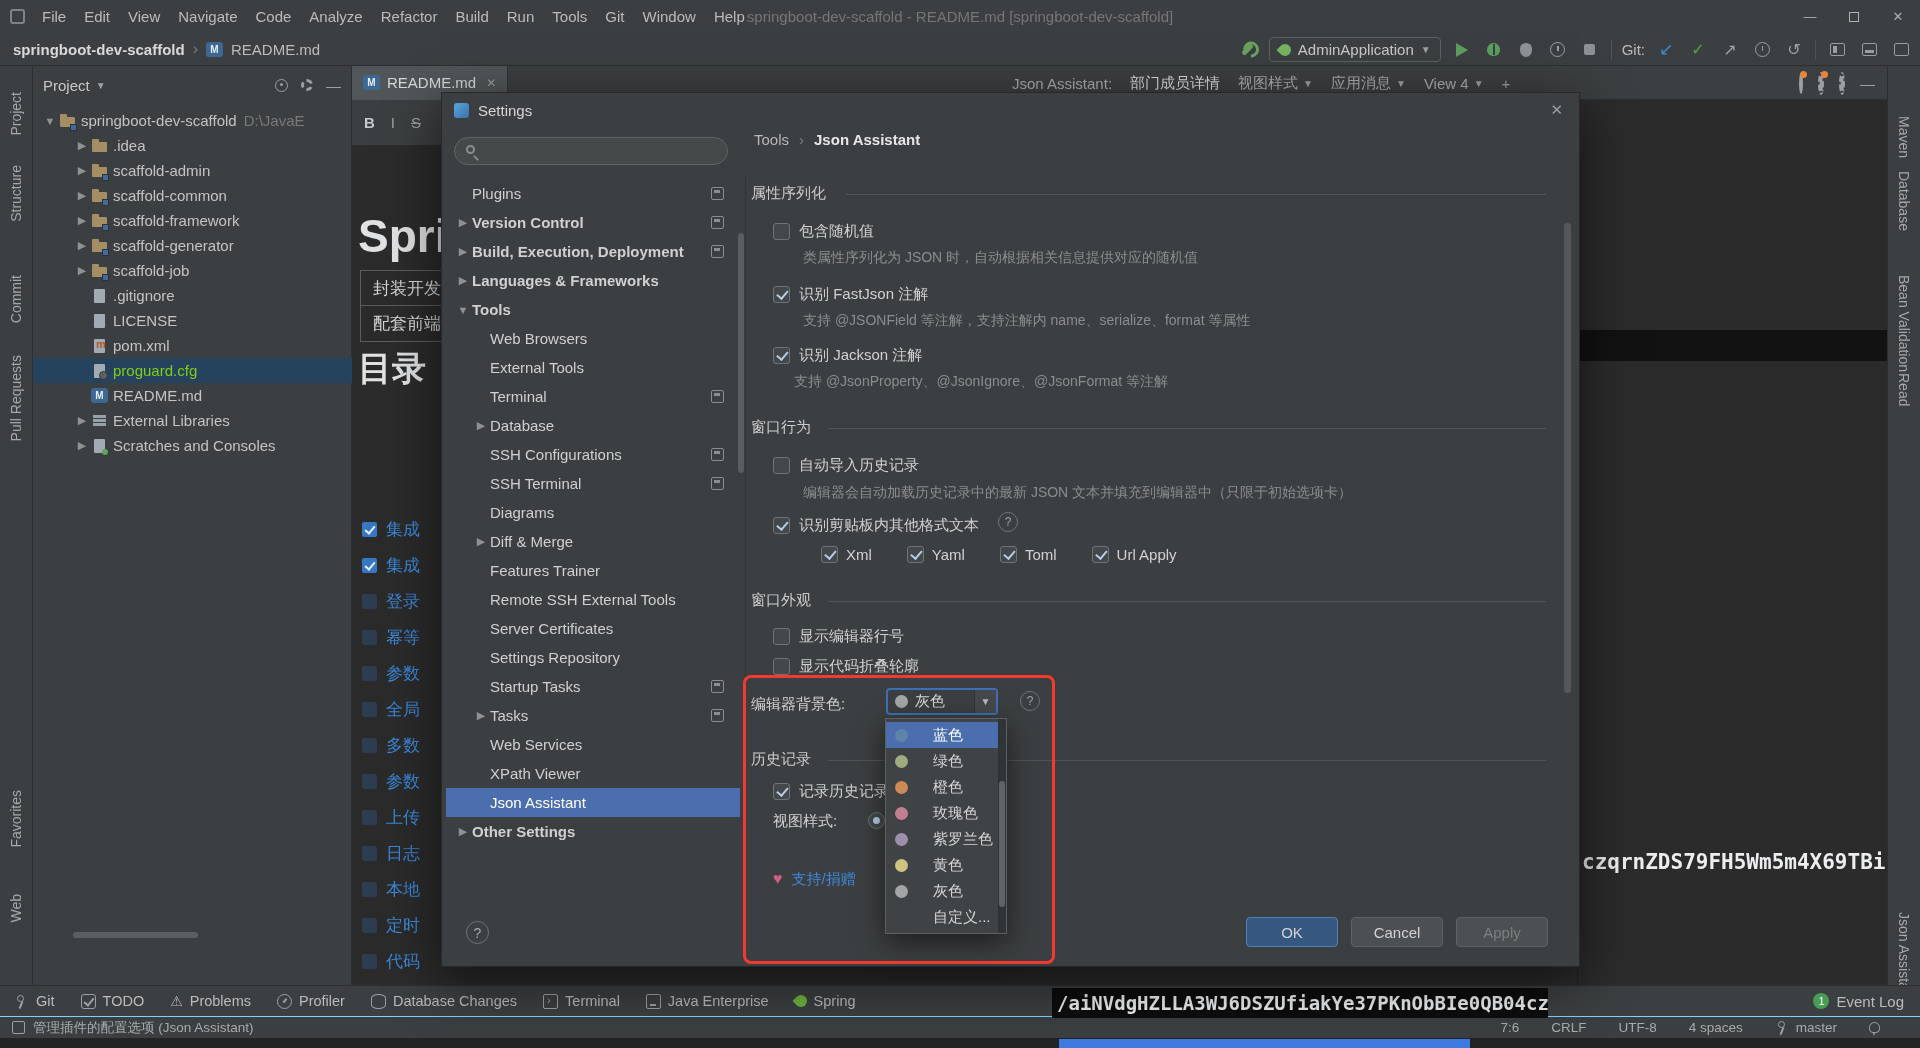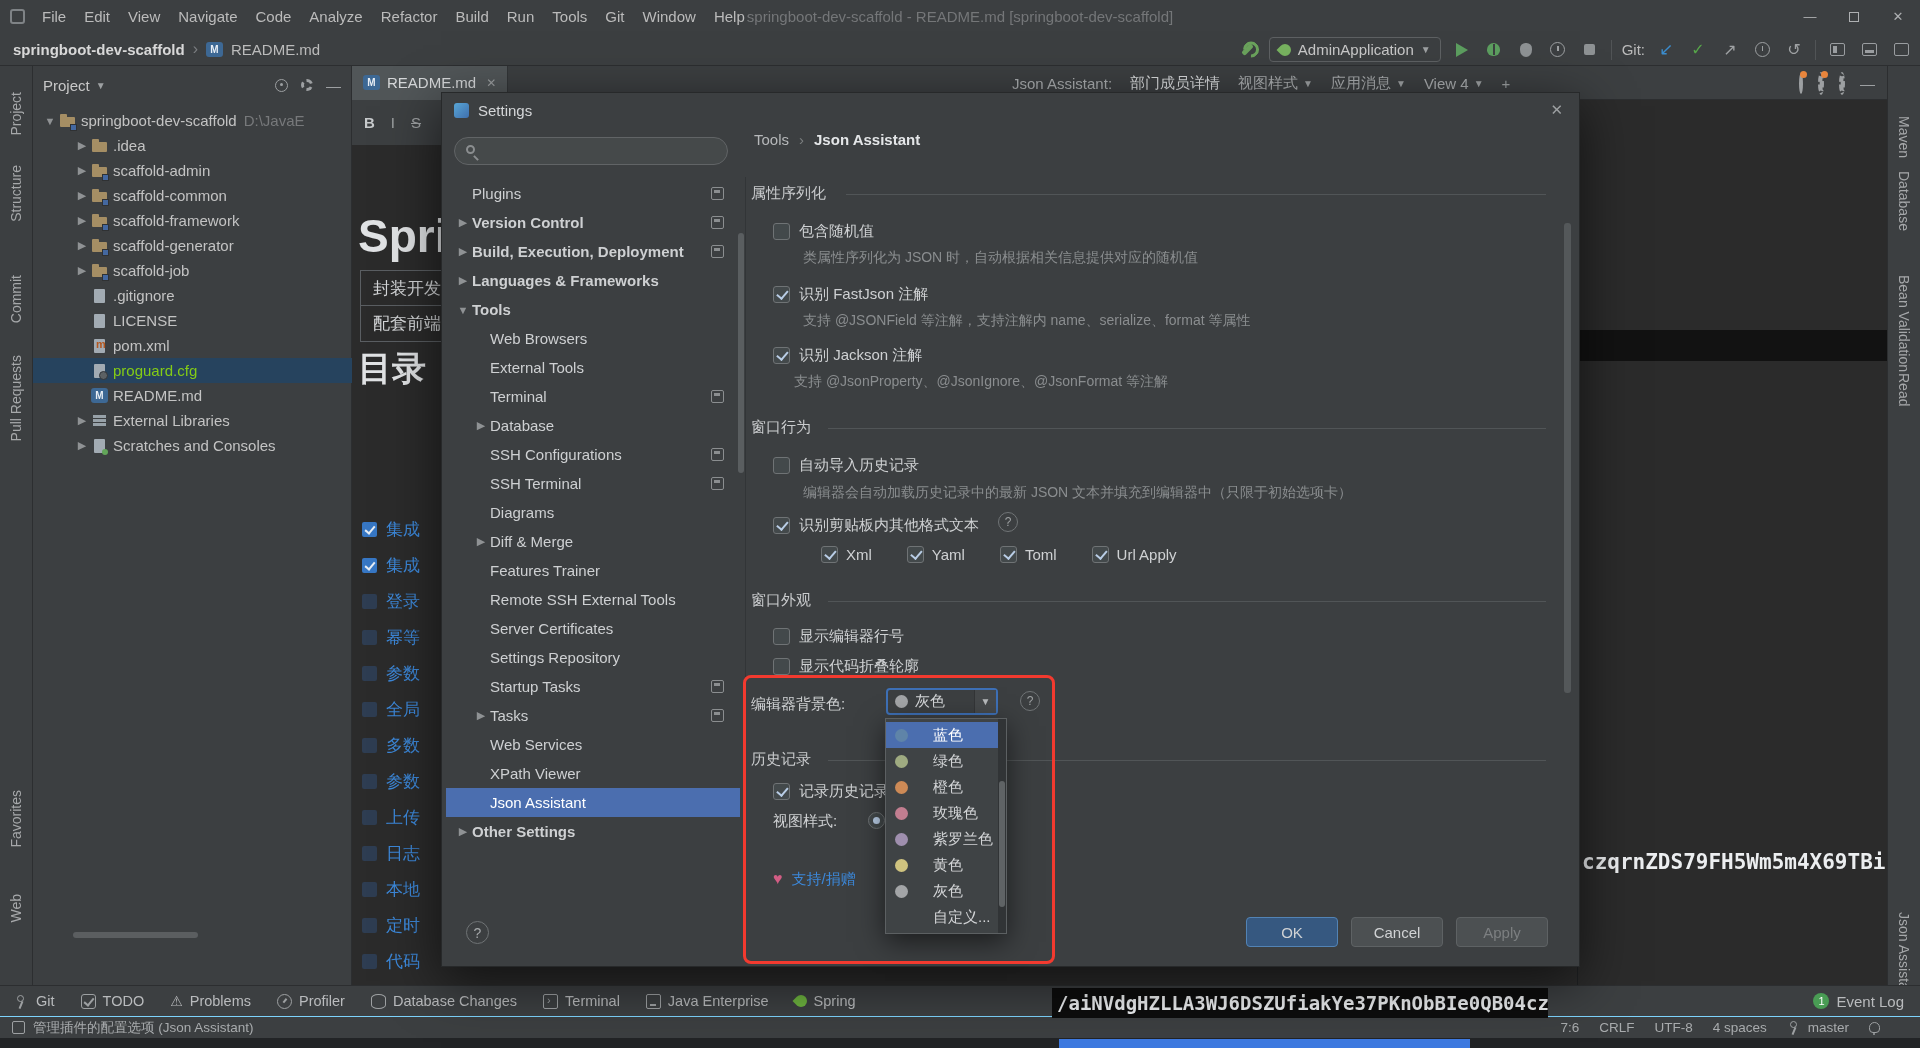--- a/index.html
+++ b/index.html
@@ -181,21 +181,21 @@
 .bi.term{border:1.5px solid #9da0a2;border-radius:2px}
 .bi.term::after{content:"›";position:absolute;left:3px;top:-1px;color:#9da0a2;font-size:11px}
 .bi.jav{border:1.5px solid #9da0a2;border-radius:2px}
 .bi.jav::after{content:"";position:absolute;left:3px;bottom:2px;width:6px;height:2px;background:#9da0a2}
 .leafg{width:12px;height:12px;background:#6db33f;border-radius:0 60% 60% 60%;transform:rotate(-45deg);flex:none}
 #evlog{position:absolute;right:16px;display:flex;align-items:center;gap:7px;color:#b9bbbd}
 .badge1{width:16px;height:16px;border-radius:50%;background:#499c54;color:#fff;font-size:11px;display:flex;align-items:center;justify-content:center}
 #sbar{position:absolute;left:0;top:1016px;width:1920px;height:22px;background:#3c3f41;border-top:1px solid #7dd3fc;display:flex;align-items:center;color:#a8abad;font-size:13.5px;padding:0 12px;z-index:4}
 #smsg{display:flex;align-items:center;gap:8px}
 .wsq{width:13px;height:13px;border:1.5px solid #9da0a2;border-radius:2px;flex:none}
-#sright{margin-left:auto;display:flex;gap:20px;align-items:center;margin-right:28px}
+#sright{margin-left:auto;display:flex;gap:32px;align-items:center;margin-right:28px}
 .sitem{display:flex;align-items:center;gap:6px}
 .belli{width:11px;height:11px;border:1.5px solid #9da0a2;border-radius:50% 50% 4px 4px;position:relative}
 .belli::after{content:"";position:absolute;left:3px;bottom:-3px;width:2px;height:2px;border-radius:50%;background:#9da0a2}
 #sliver{position:absolute;left:0;top:1038px;width:1920px;height:10px;background:#222426;z-index:4}
 #bluebar{position:absolute;left:1059px;top:1039px;width:411px;height:9px;background:#3e7ae0;z-index:5}
 </style>
 </head>
 <body>
 
 <div id="root">

